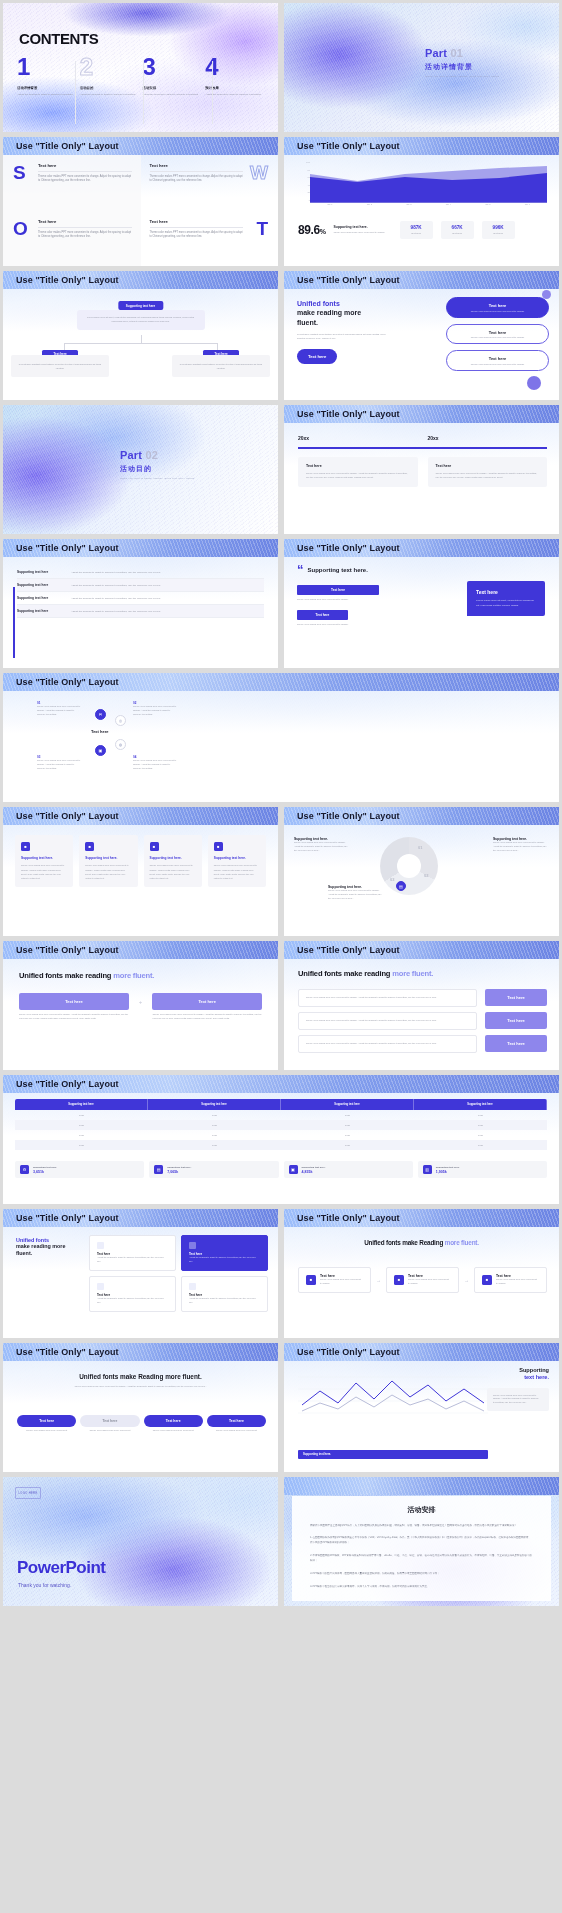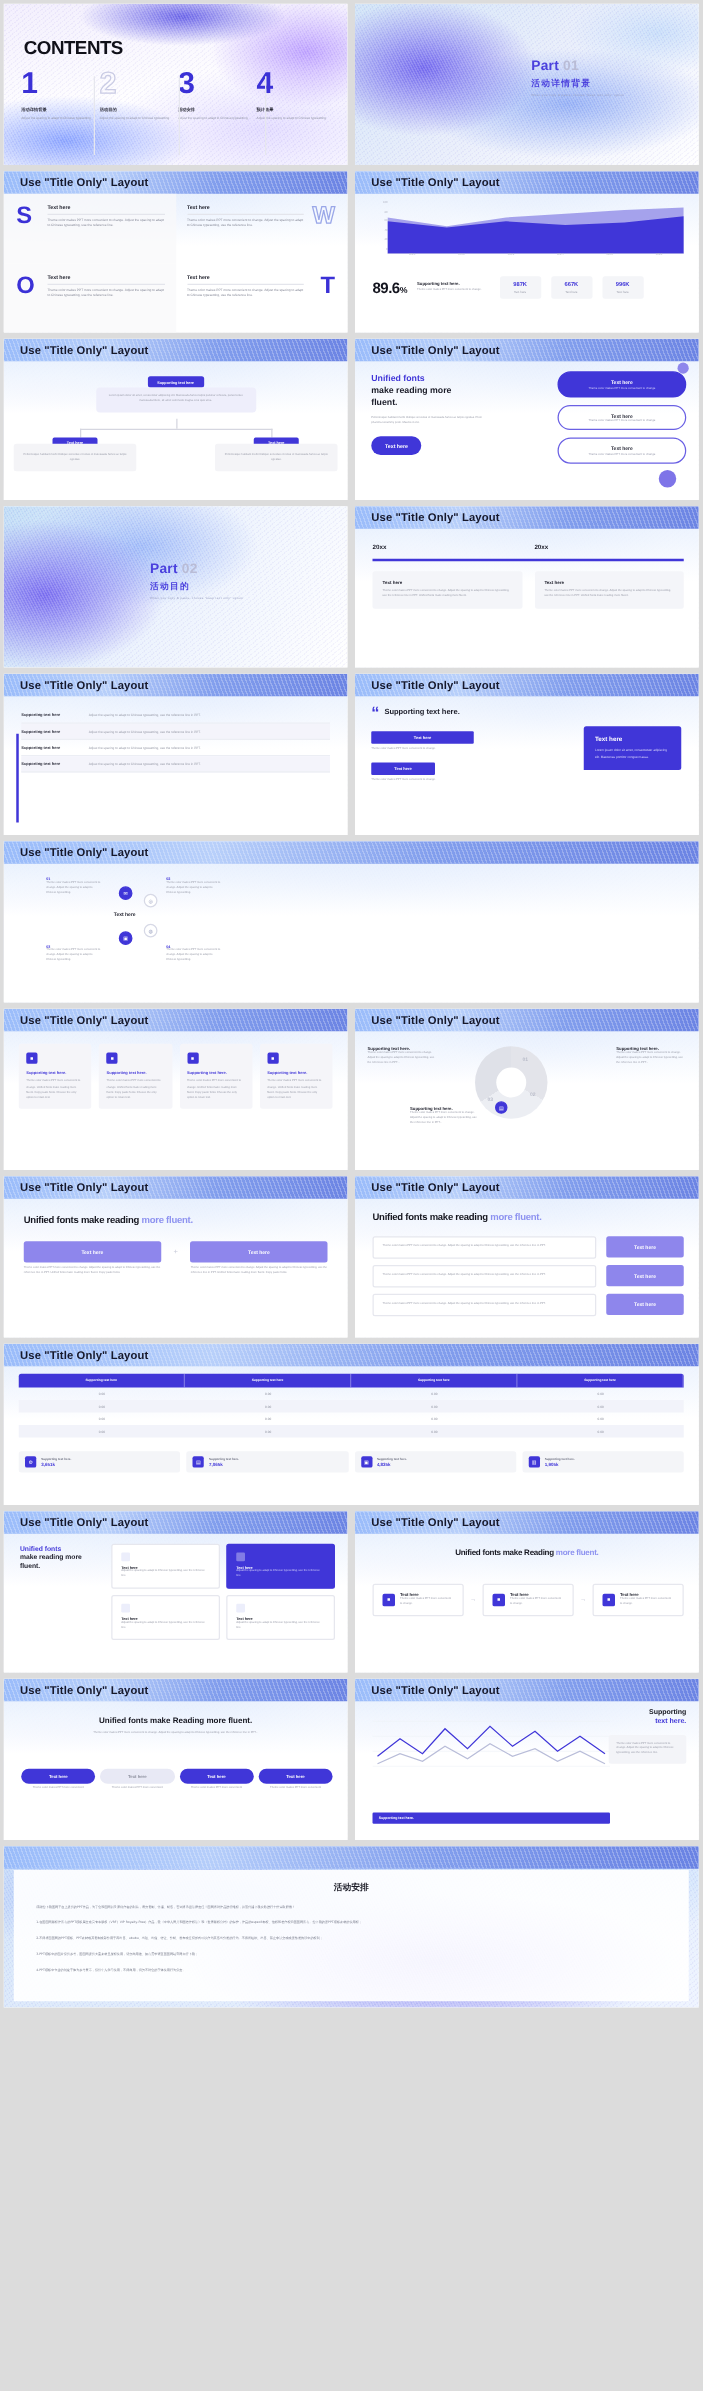--- a/index.html
+++ b/index.html
@@ -916,20 +916,28 @@
         <h4><span>Supporting</span><br><span class="blue">text here.</span></h4>
         <div class="blk">
             <div class="t-xs">Theme color makes PPT more convenient to change. Adjust the spacing to adapt to Chinese typesetting, use the reference line.</div>
           </div>
       </div>
     </div>
   </div>
 
   <div class="row">
 
+    <div class="slide">
+      <div class="furbg fur-end">
+          <div class="noise"></div>
+        </div>
+      <div class="logo-box">LOGO HERE</div>
+      <div class="pp-title">PowerPoint</div>
+      <div class="pp-sub">Thank you for watching.</div>
+    </div>
 
     <div class="slide">
       <div class="furbg fur-end">
           <div class="noise"></div>
         </div>
       <div class="hdr">
           <div class="ntex"></div>
         </div>
       <div class="cp-card">
         <div class="cp-h">活动安排</div>

